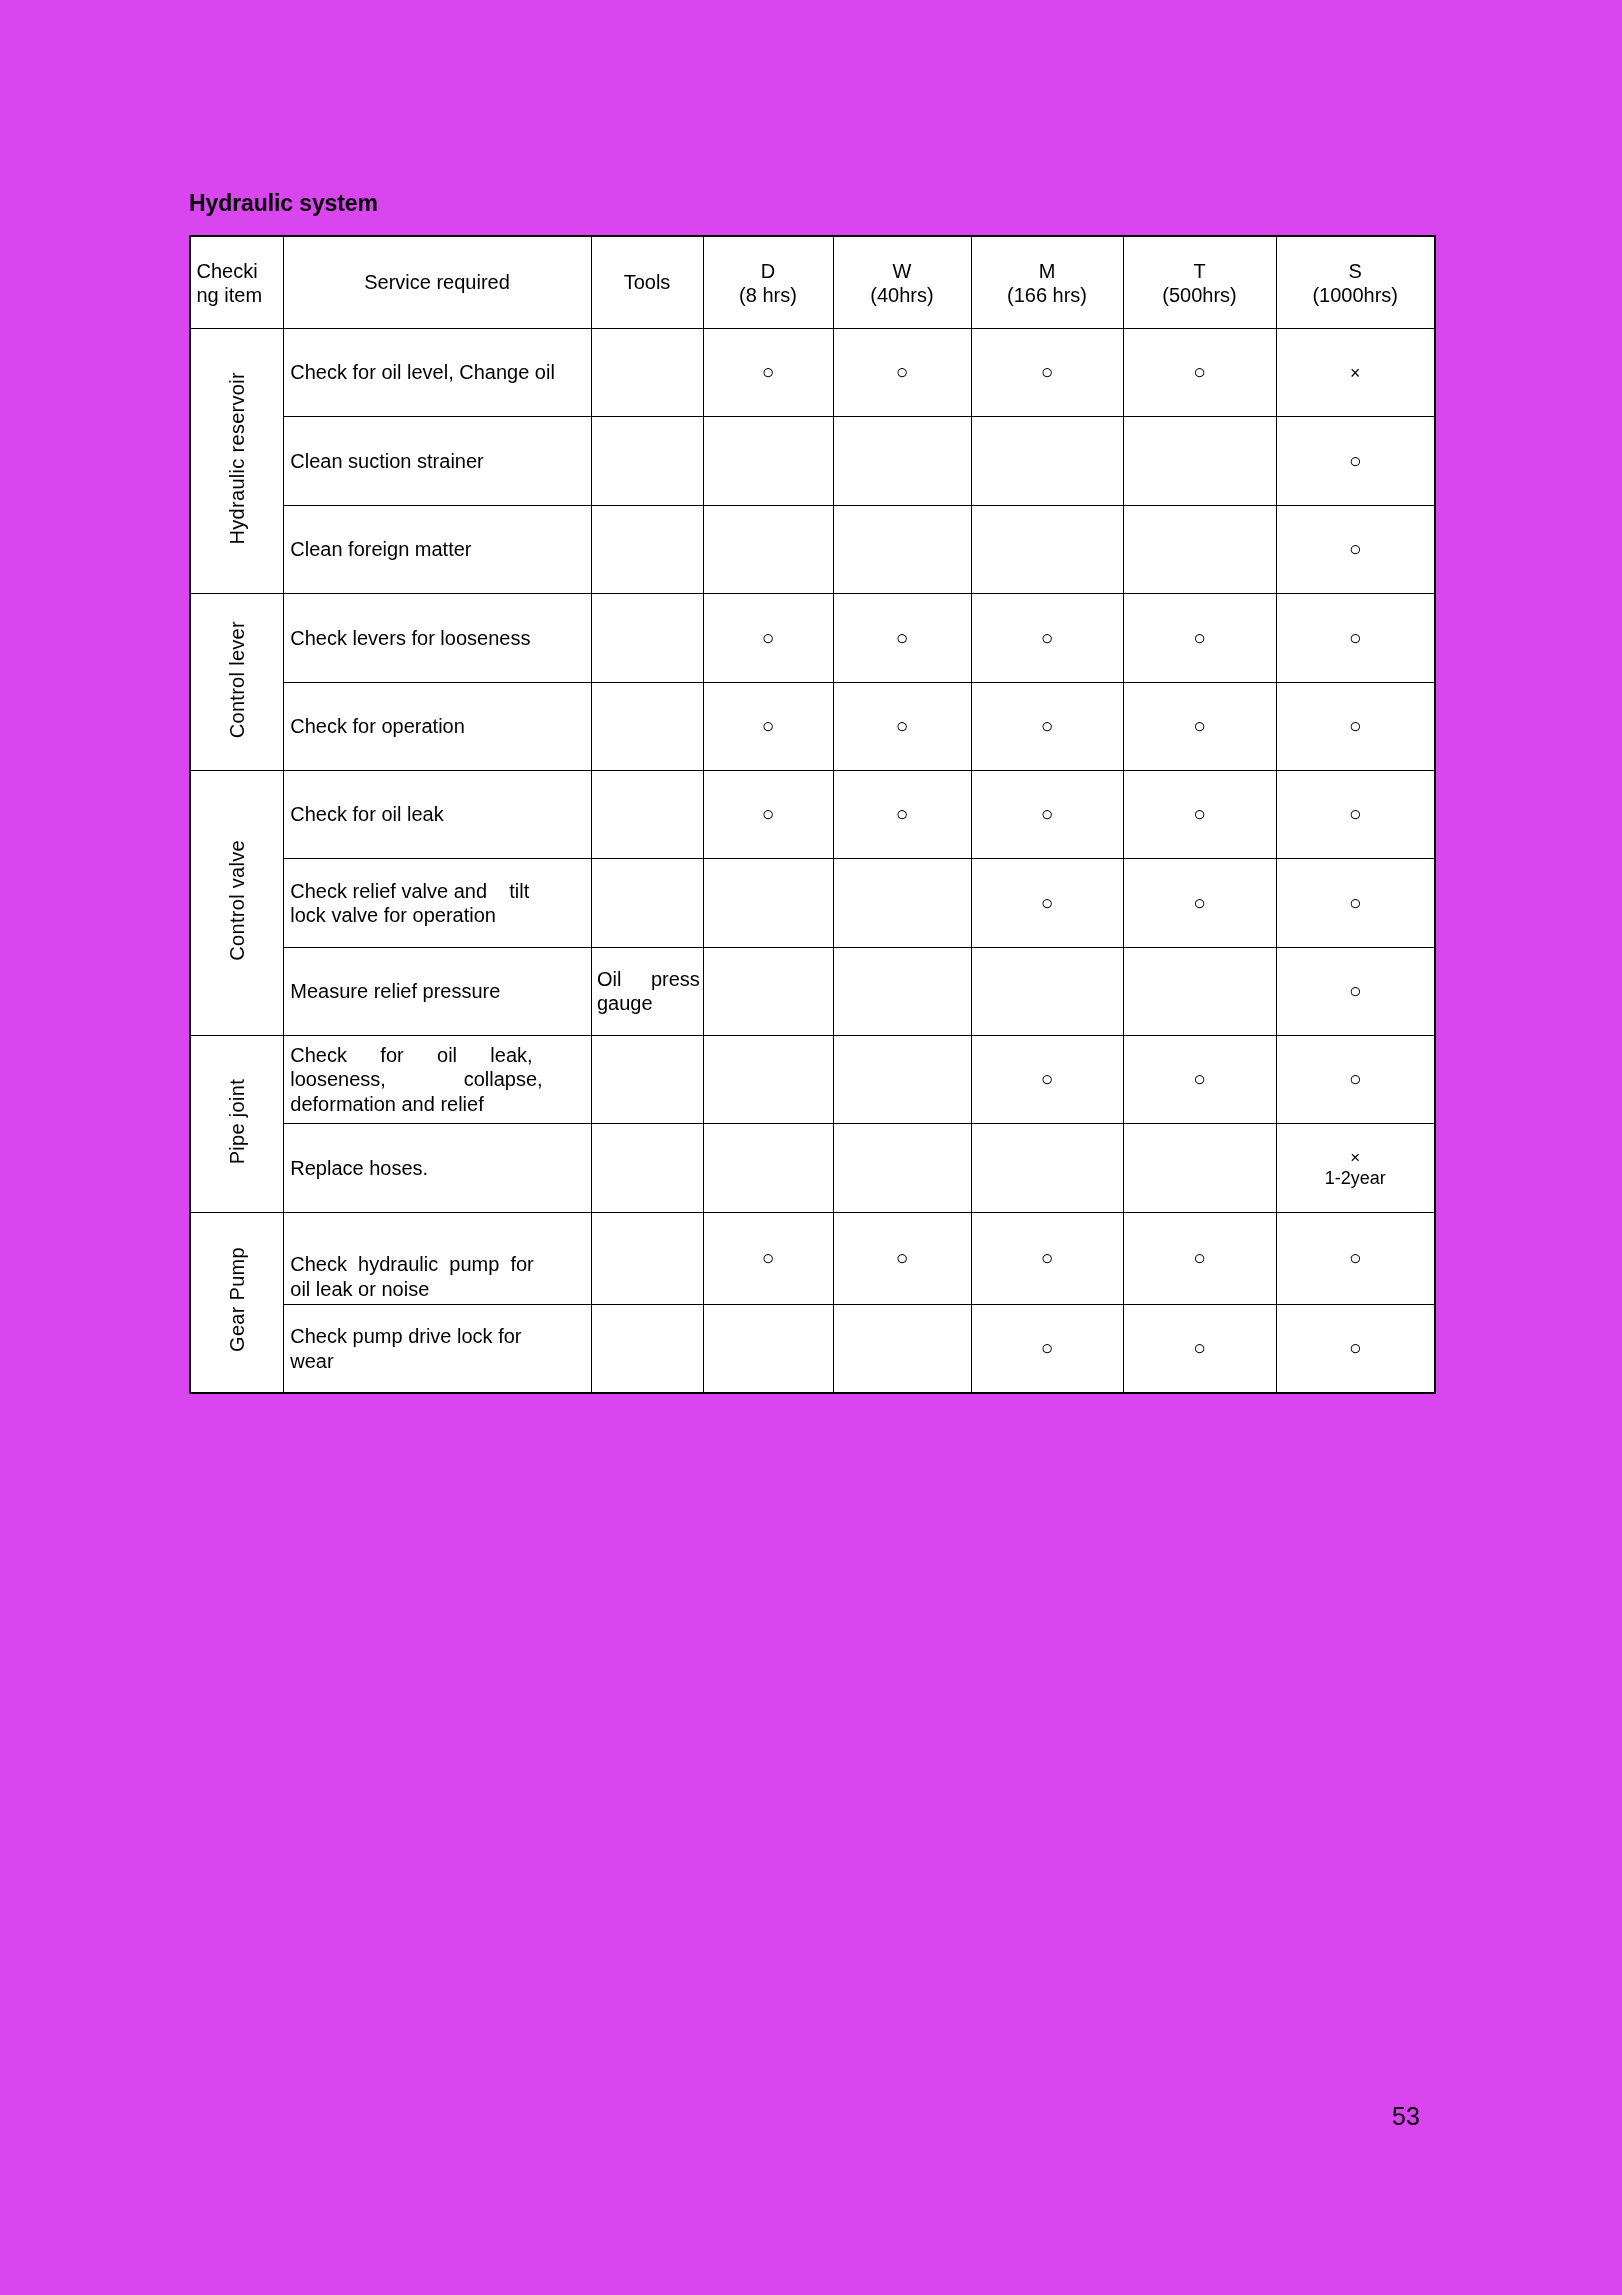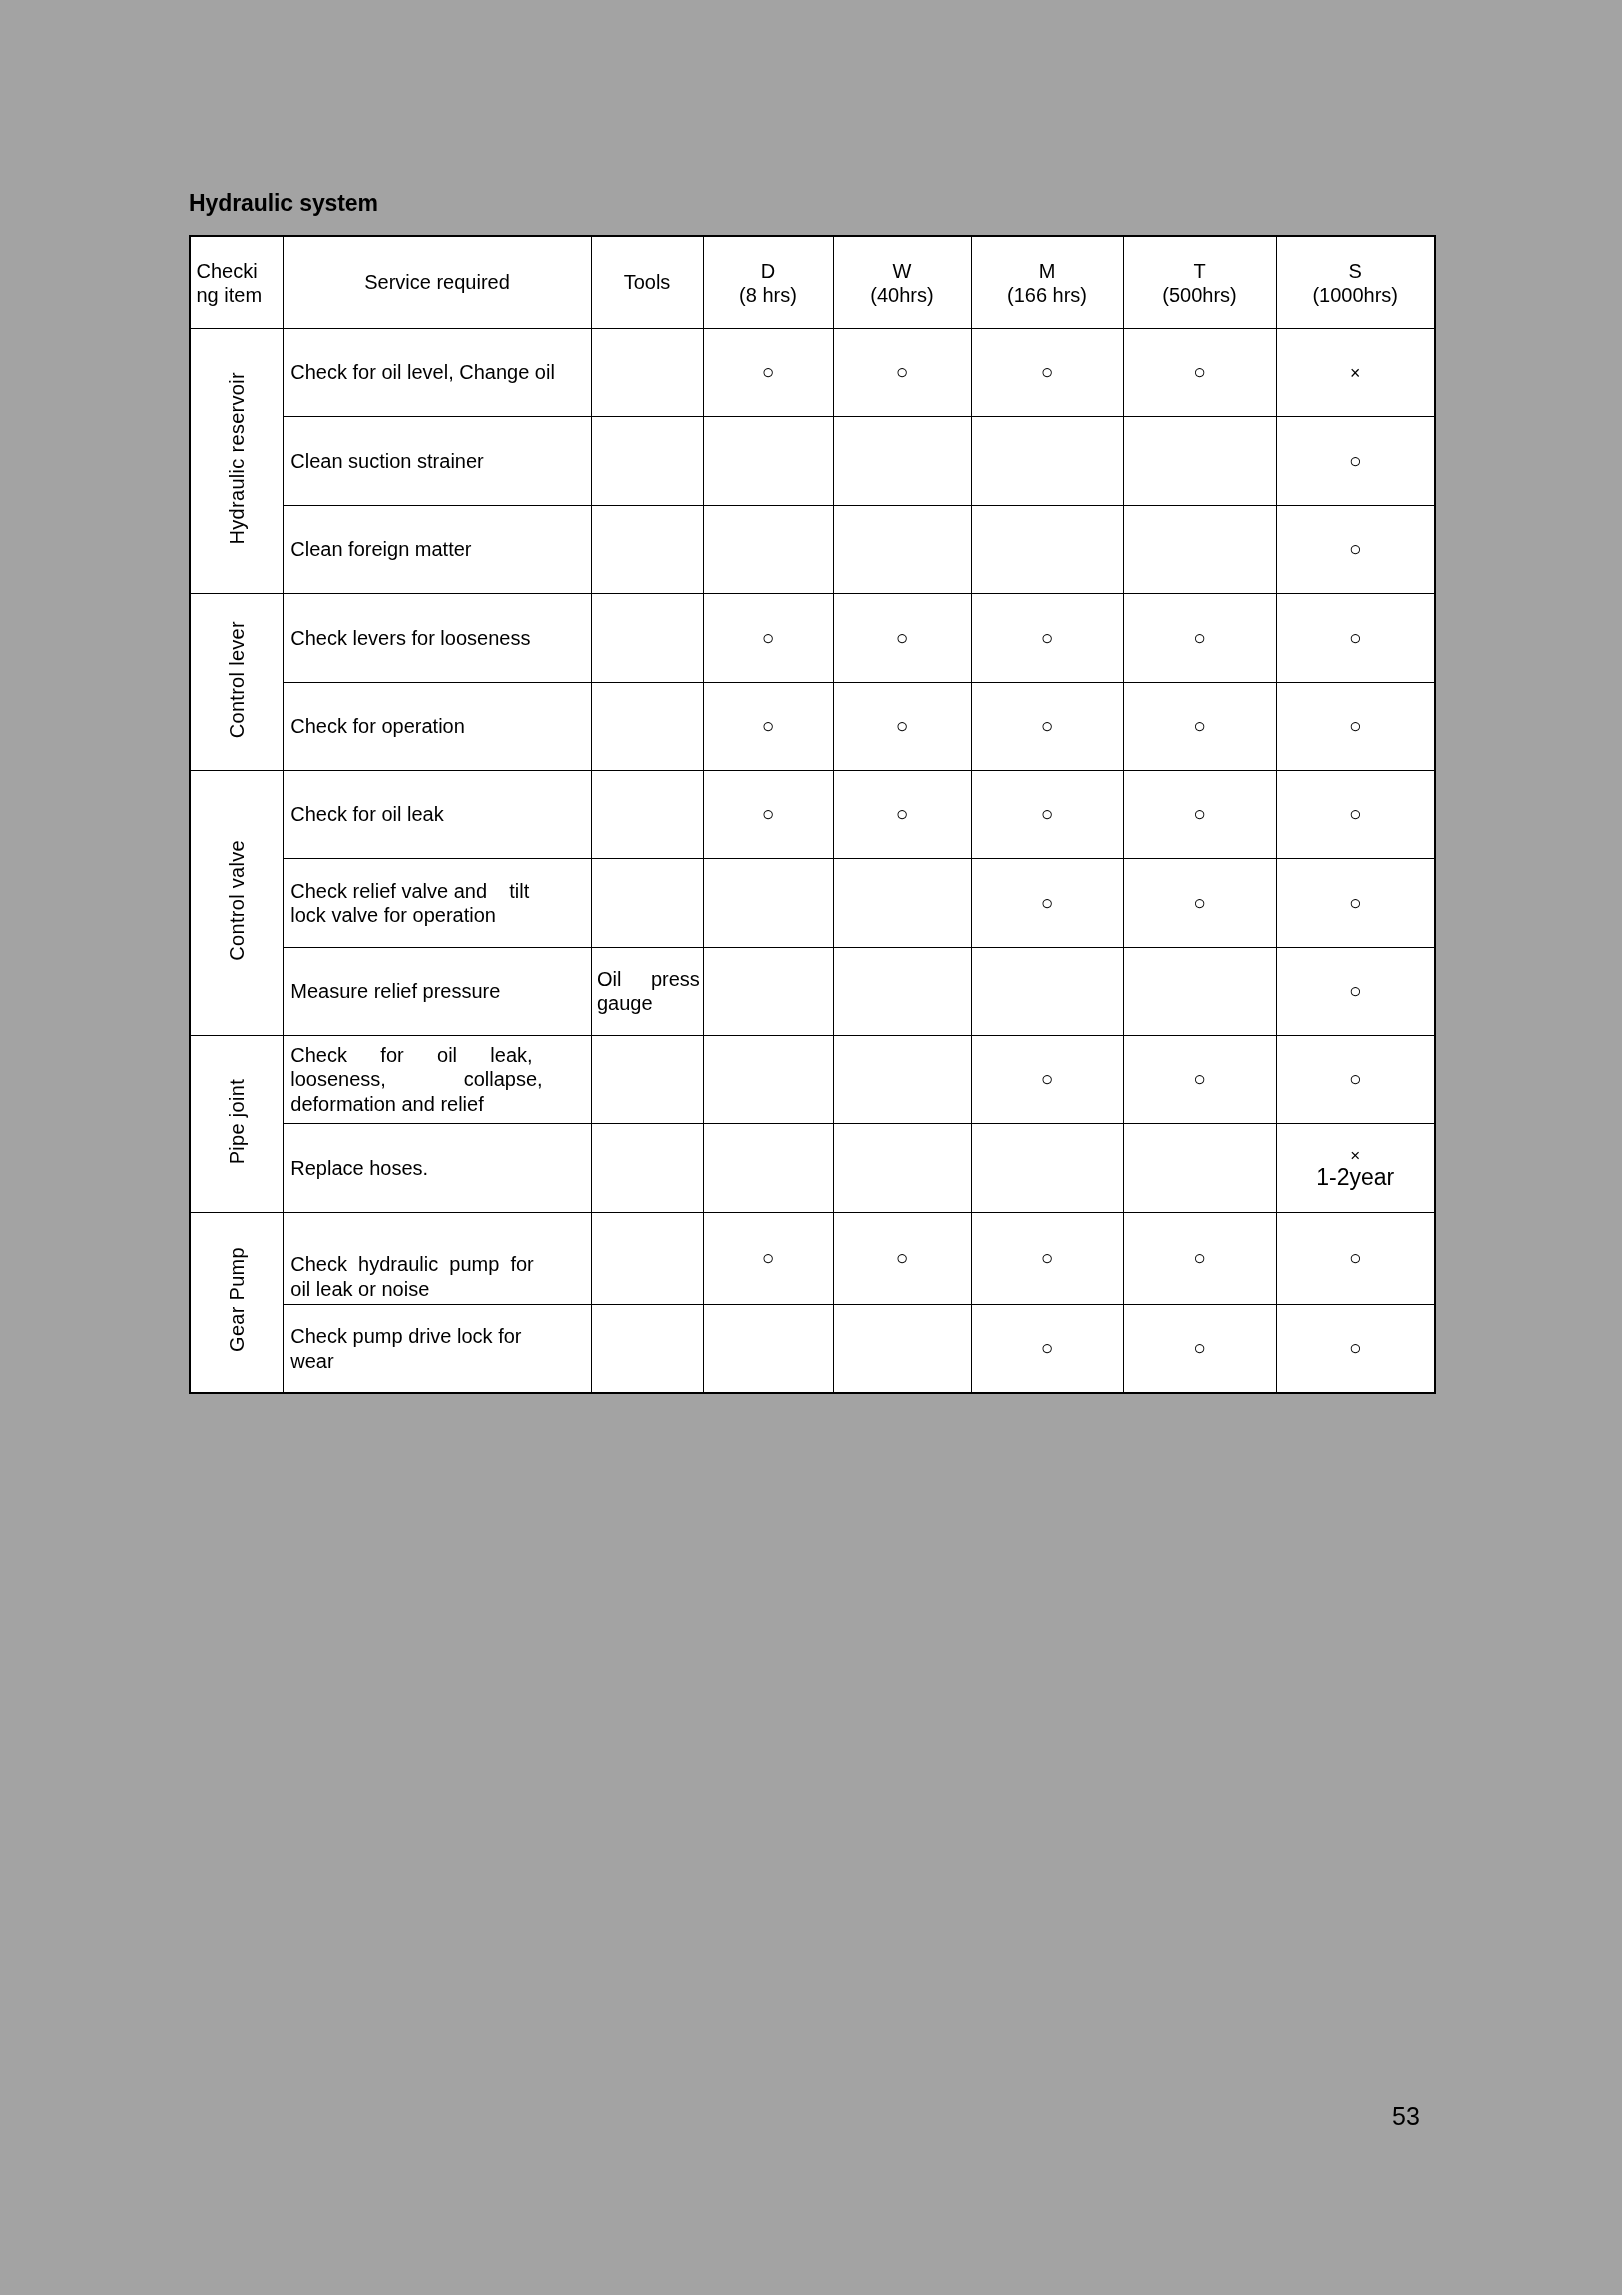--- a/index.html
+++ b/index.html
@@ -14,21 +14,21 @@
     color: #000000;
     position: relative;
     overflow: hidden;
   }
 
   .page {
     position: absolute;
     left: 0; top: 0;
     width: 1623px;
     height: 2295px;
-    background: #a3a3a3;
+    background: #d946ef;
   }
 
   .section-title {
     position: absolute;
     left: 189px;
     top: 191px;
     font-size: 23px;
     font-weight: bold;
     letter-spacing: -0.1px;
     line-height: 1.1;
@@ -138,21 +138,21 @@
   .mark-cross {
     font-size: 17.7px;
     line-height: 1;
   }
   .mark-stack {
     display: block;
     line-height: 1.12;
     text-align: center;
   }
   .mark-stack .m-top { display: block; font-size: 17px; }
-  .mark-stack .m-bot { display: block; font-size: 23px; }
+  .mark-stack .m-bot { display: block; font-size: 18px; }
 
   
   tr.r-tall   td { height: 82px; }
   tr.r-mid    td { height: 82px; }
 
   
   .page-number {
     position: absolute;
     left: 1392px;
     top: 2104px;

